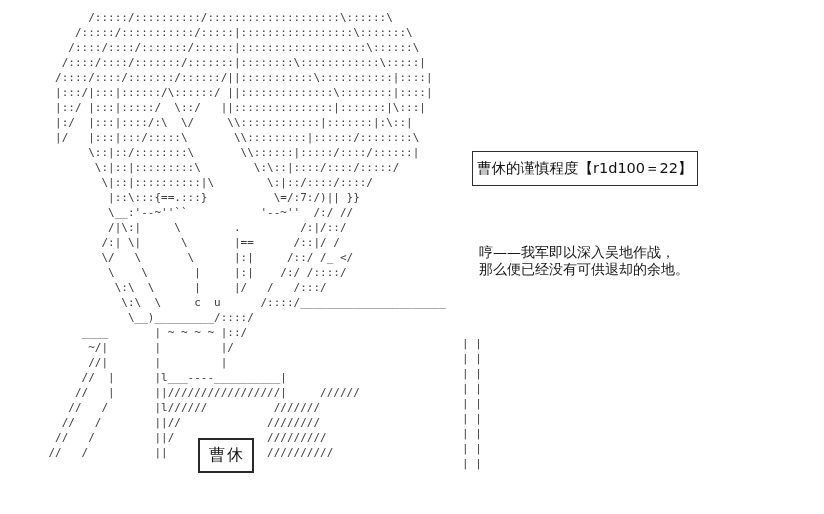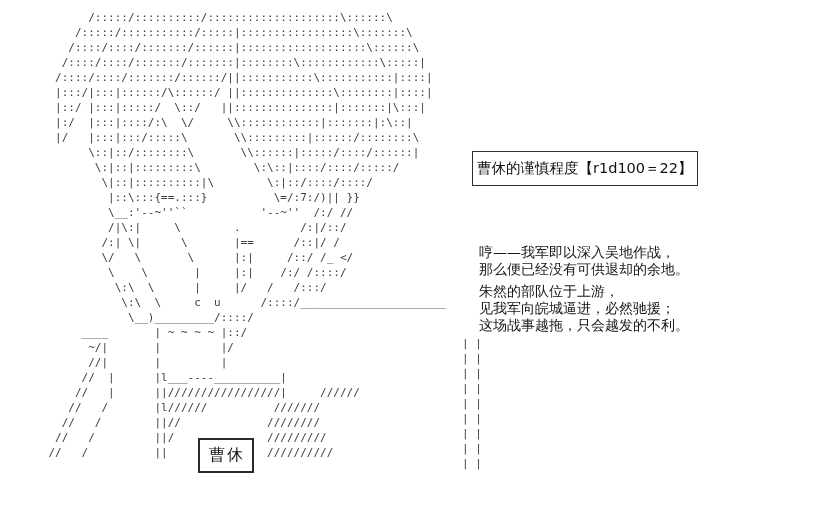--- a/index.html
+++ b/index.html
@@ -105,18 +105,15 @@
     <span>曹休</span>
   </div>
 
   <div class="rollbox">
     <span>曹休的谨慎程度【r1d100＝22】</span>
   </div>
 
   <div class="dlg" id="dlg1">哼——我军即以深入吴地作战，
 那么便已经没有可供退却的余地。</div>
 
-  <div class="dlg" id="dlg2">朱然的部队位于上游，
-见我军向皖城逼进，必然驰援；
-这场战事越拖，只会越发的不利。</div>
 
 
 </div>
 
 </body></html>

